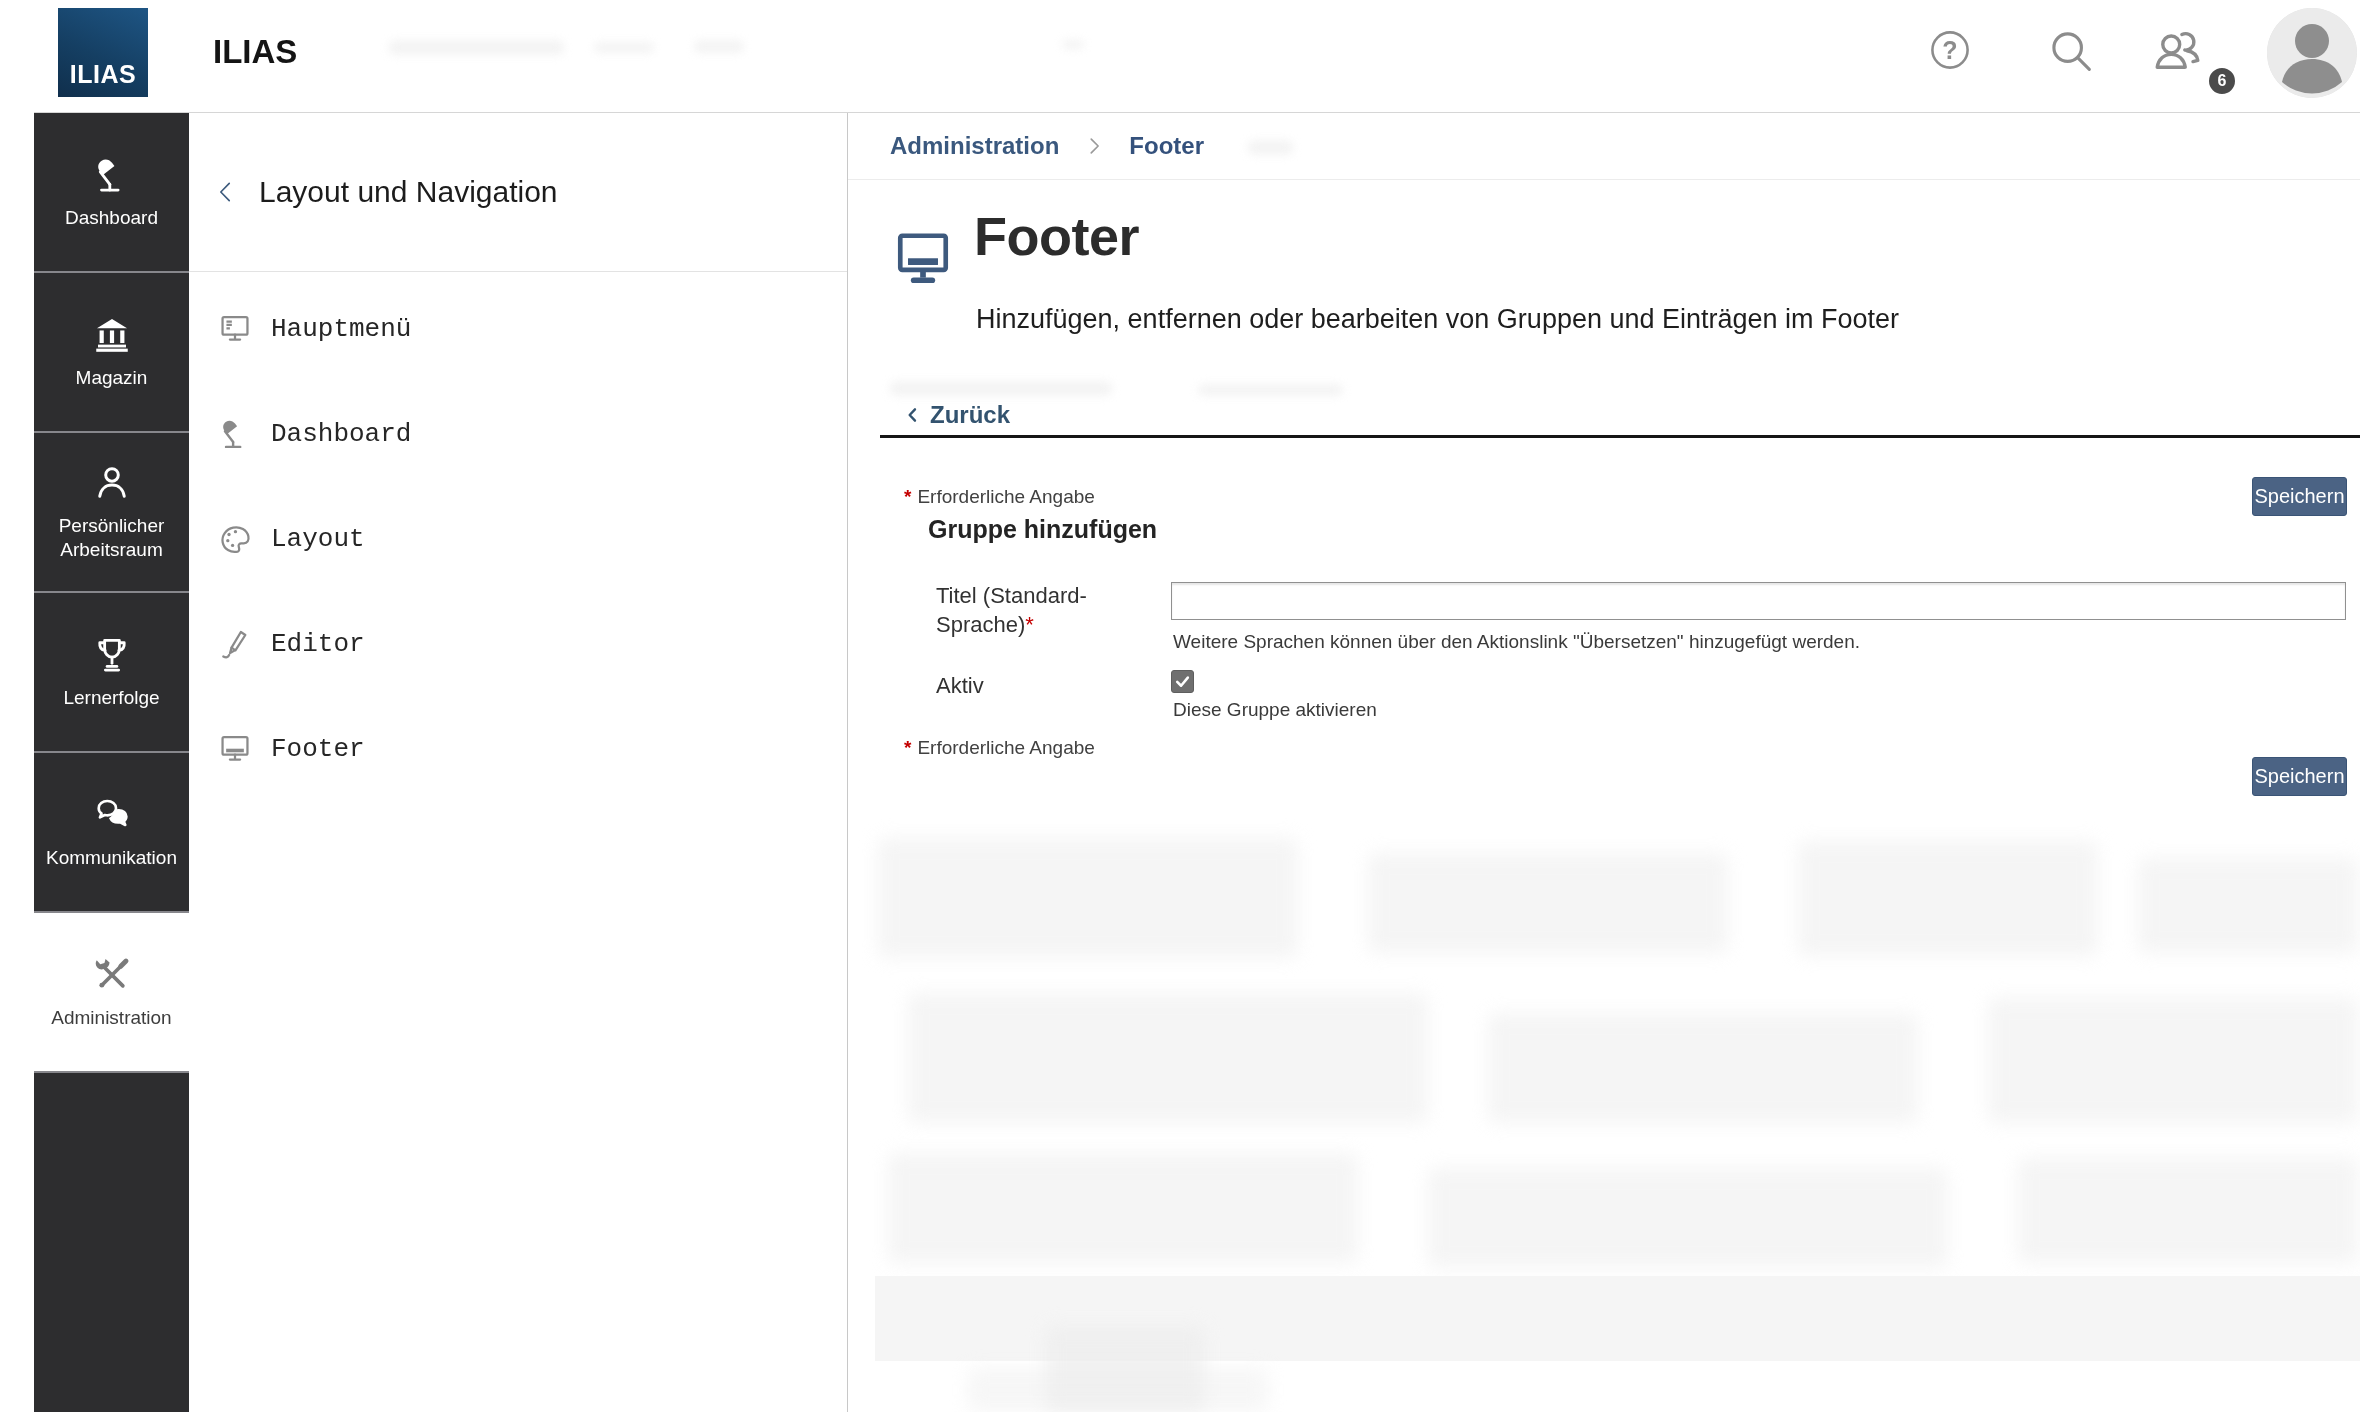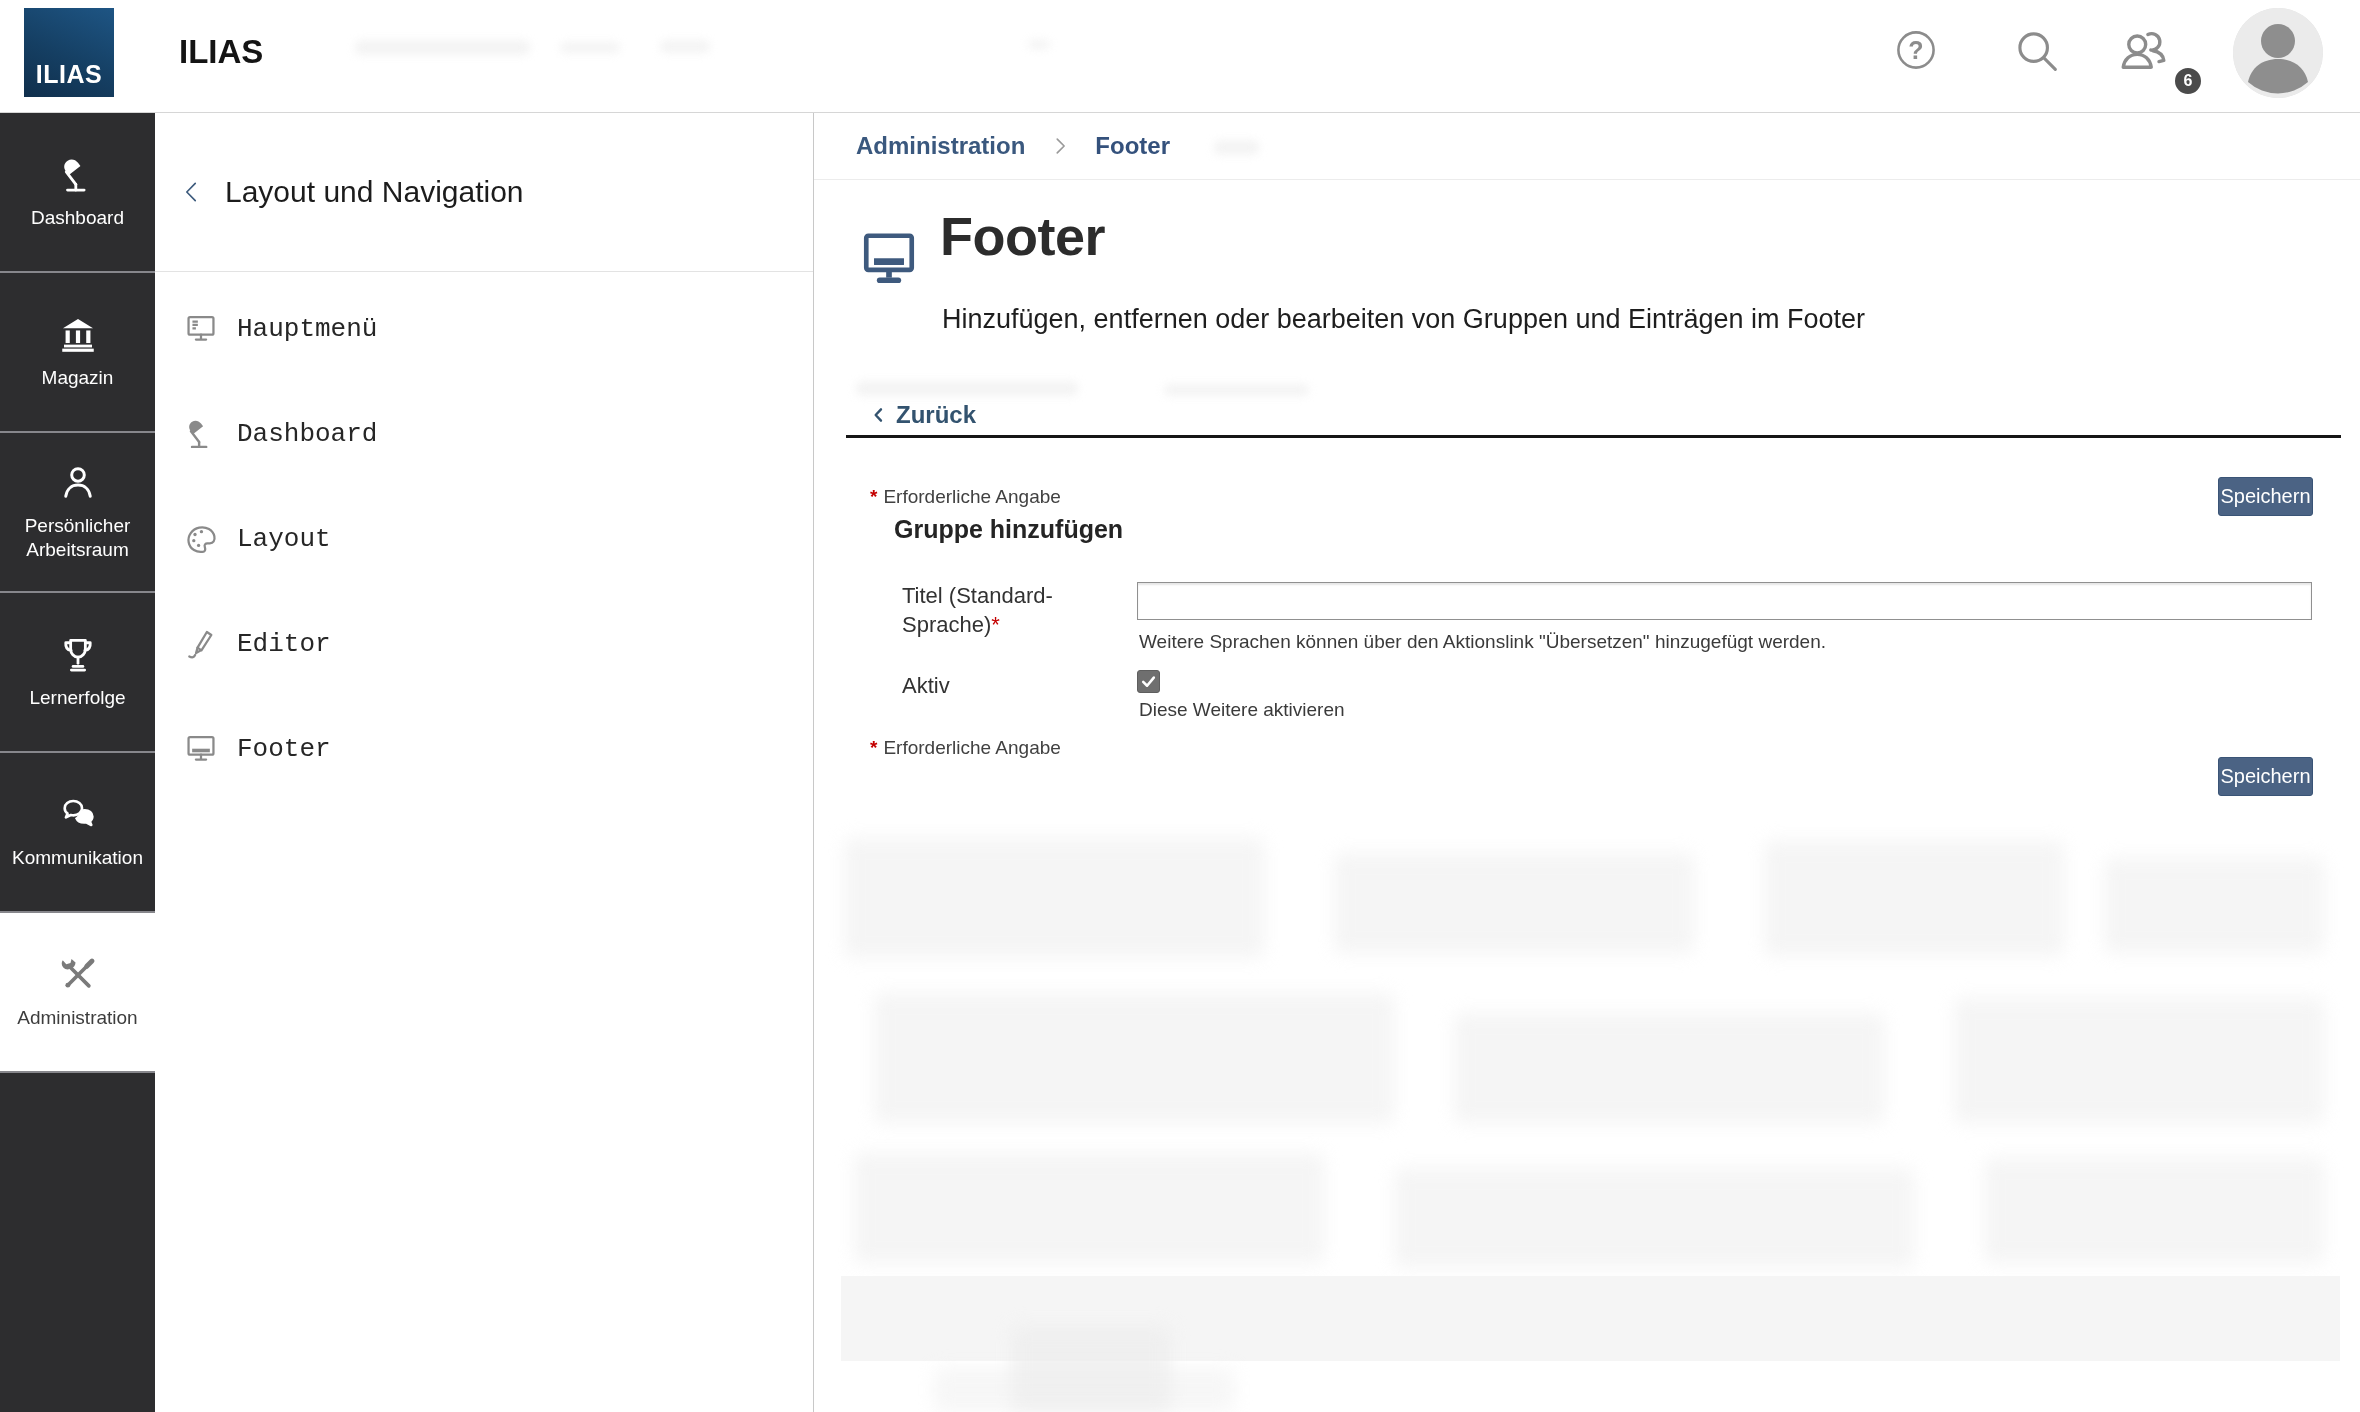--- a/index.html
+++ b/index.html
@@ -3,21 +3,21 @@
 <meta charset="utf-8">
 <style>
   * { margin:0; padding:0; box-sizing:border-box; }
   html,body { width:2360px; height:1412px; }
   body {
     font-family:"Liberation Sans", sans-serif;
     background:#ffffff; color:#222;
     -webkit-font-smoothing:antialiased;
     position:relative; overflow:hidden;
   }
-  .screen { position:absolute; inset:0; }
+  .screen { position:absolute; inset:0;margin-left:34px; }
 
   
   .topbar { position:absolute; left:0; top:0; width:2360px; height:113px;
             background:#fff; border-bottom:1px solid #d6d6d6; z-index:6; }
   .logo { position:absolute; left:24px; top:8px; width:90px; height:89px;
           background:linear-gradient(205deg,#1e5584 0%,#153f63 55%,#102f4c 100%);
           display:flex; align-items:flex-end; justify-content:center; }
   .logo span { color:#fff; font-weight:700; font-size:25px; letter-spacing:.5px; padding-bottom:8px; }
   .app-title { position:absolute; left:179px; top:33px; font-size:33px; font-weight:700; color:#141414; }
   .tb-icon { position:absolute; color:#8c8c8c; }
@@ -342,21 +342,21 @@
     </div>
     <input class="text-input" type="text" value="" style="">
     <div class="field-help fh-title">Weitere Sprachen können über den Aktionslink "Übersetzen" hinzugefügt werden.</div>
 
     <div class="field-label fl-aktiv">Aktiv</div>
     <div class="checkbox">
       <svg viewBox="0 0 24 24" fill="none" stroke="#ffffff" stroke-width="3.6" stroke-linecap="round" stroke-linejoin="round">
         <path d="M4.5 12.5 10 18 19.5 6.5"></path>
       </svg>
     </div>
-    <div class="field-help fh-aktiv">Diese Weitere aktivieren</div>
+    <div class="field-help fh-aktiv">Diese Gruppe aktivieren</div>
 
     <div class="required-note req-2">
       <span class="star">*</span><span>Erforderliche Angabe</span>
     </div>
     <button class="save-btn save-2">Speichern</button>
 
     <div>
       <div class="blur" style="left:30px; top:725px; width:420px; height:120px;"></div>
       <div class="blur" style="left:520px; top:740px; width:360px; height:100px;"></div>
       <div class="blur" style="left:950px; top:728px; width:300px; height:115px;"></div>

